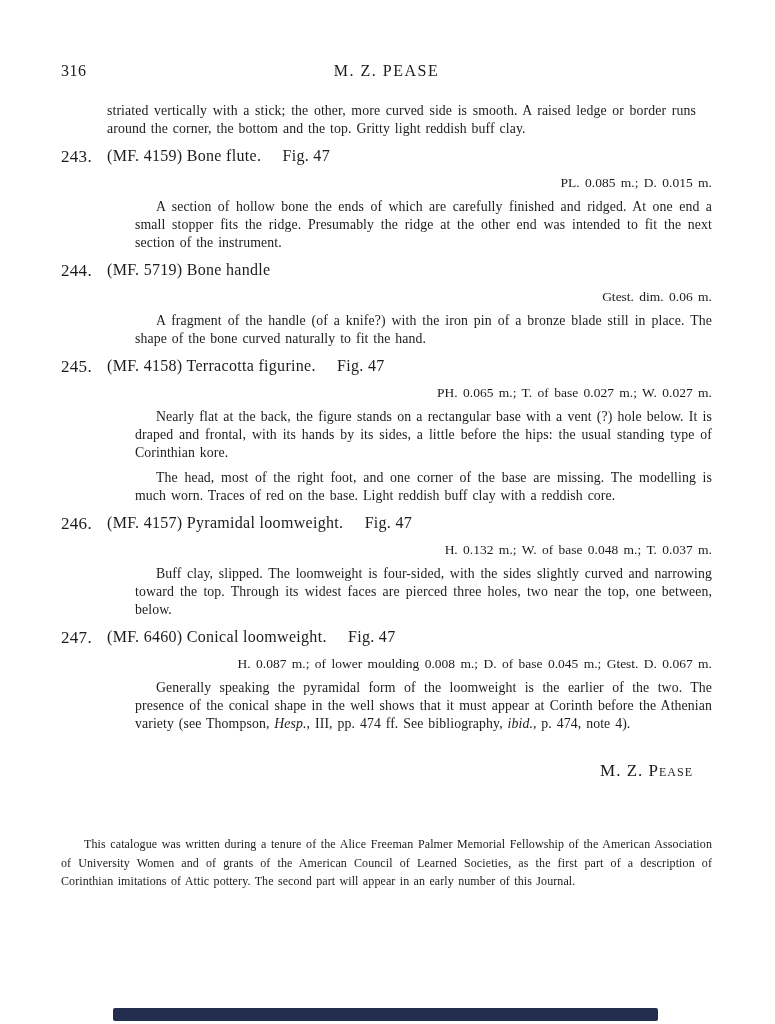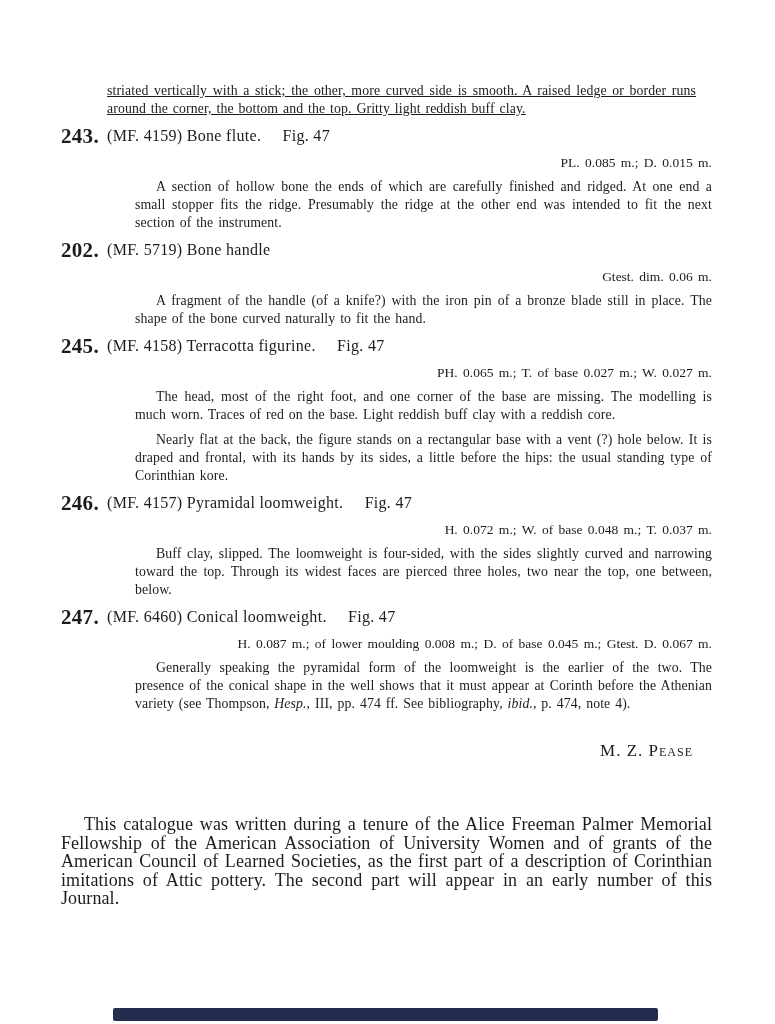--- a/index.html
+++ b/index.html
@@ -25,33 +25,33 @@
     letter-spacing: 1.5px;
   }
   .body-text {
     font-size: 13.8px;
     line-height: 18px;
     text-align: justify;
     word-spacing: 1.3px;
     letter-spacing: 0.1px;
     margin: 0;
   }
-  .continuation { margin: 20px 16px 0 46px; text-decoration: underline; }
+  .continuation { margin: 20px 16px 0 46px; }
   .entry { position: relative; margin-top: 8px; padding-left: 46px; }
   .entry-heading {
     margin: 0;
     font-size: 16px;
     font-weight: normal;
     line-height: 19px;
     letter-spacing: 0.3px;
   }
   .entry-number {
     position: absolute; left: 0; top: 1px;
-    font-weight: bold;
-    font-size: 21px;
+    font-weight: normal;
+    font-size: 17px;
     letter-spacing: 0.3px;
   }
   .entry-figure { margin-left: 17px; text-align: right; }
   .entry-dims {
     margin: 9px 0 0 28px;
     font-size: 13.5px;
     line-height: 17px;
     word-spacing: 2px;
     text-align: right;
   }
@@ -60,87 +60,91 @@
   .signature {
     margin-top: 28px;
     text-align: right;
     padding-right: 19px;
     font-variant: small-caps;
     font-size: 17px;
     letter-spacing: 1px;
   }
   .closing {
     margin-top: 54px;
-    font-size: 18px;
+    font-size: 12px;
     line-height: 18.5px;
     text-indent: 23px;
     text-align: justify;
     word-spacing: 1.2px;
   }
   .bottom-bar {
     position: absolute;
     left: 113px; top: 1008px;
     width: 545px; height: 13px;
     border-radius: 2px;
     background: #232e4e;
   }
 </style>
 </head>
 <body style="background: rgb(255, 255, 255); color: rgb(28, 28, 28);">
 
 <div class="text-col">
 
+  <div class="page-header">
+    <span class="page-number">316</span>
+    <span class="running-head">M. Z. PEASE</span>
+  </div>
 
   <p class="body-text continuation"><span>striated vertically with a stick; the other, more curved side is smooth.  A raised ledge or border runs around the corner, the bottom and the top.  Gritty light reddish buff clay.</span></p>
 
   <div>
   <section class="entry">
     <h2 class="entry-heading">
       <span class="entry-number">243.</span>
       <span class="entry-title">(MF. 4159) Bone flute.</span>
       <span class="entry-figure">Fig. 47</span>
     </h2>
     <p class="entry-dims">PL. 0.085 m.;  D. 0.015 m.</p>
     <div class="entry-paras">
           <p class="body-text entry-para"><span>A section of hollow bone the ends of which are carefully finished and ridged.  At one end a small stopper fits the ridge.  Presumably the ridge at the other end was intended to fit the next section of the instrument.</span></p>
         </div>
   </section>
 
   <section class="entry">
     <h2 class="entry-heading">
-      <span class="entry-number">202.</span>
+      <span class="entry-number">244.</span>
       <span class="entry-title">(MF. 5719) Bone handle</span>
       
     </h2>
     <p class="entry-dims">Gtest. dim. 0.06 m.</p>
     <div class="entry-paras">
           <p class="body-text entry-para"><span>A fragment of the handle (of a knife?) with the iron pin of a bronze blade still in place.  The shape of the bone curved naturally to fit the hand.</span></p>
         </div>
   </section>
 
   <section class="entry">
     <h2 class="entry-heading">
       <span class="entry-number">245.</span>
       <span class="entry-title">(MF. 4158) Terracotta figurine.</span>
       <span class="entry-figure">Fig. 47</span>
     </h2>
     <p class="entry-dims">PH. 0.065 m.;  T. of base 0.027 m.;  W. 0.027 m.</p>
     <div class="entry-paras">
+          <p class="body-text entry-para"><span>Nearly flat at the back, the figure stands on a rectangular base with a vent (?) hole below.  It is draped and frontal, with its hands by its sides, a little before the hips: the usual standing type of Corinthian kore.</span></p>
           <p class="body-text entry-para"><span>The head, most of the right foot, and one corner of the base are missing.  The modelling is much worn.  Traces of red on the base.  Light reddish buff clay with a reddish core.</span></p>
-          <p class="body-text entry-para"><span>Nearly flat at the back, the figure stands on a rectangular base with a vent (?) hole below.  It is draped and frontal, with its hands by its sides, a little before the hips: the usual standing type of Corinthian kore.</span></p>
         </div>
   </section>
 
   <section class="entry">
     <h2 class="entry-heading">
       <span class="entry-number">246.</span>
       <span class="entry-title">(MF. 4157) Pyramidal loomweight.</span>
       <span class="entry-figure">Fig. 47</span>
     </h2>
-    <p class="entry-dims">H. 0.072 m.;  W. of base 0.048 m.;  T. 0.037 m.</p>
+    <p class="entry-dims">H. 0.132 m.;  W. of base 0.048 m.;  T. 0.037 m.</p>
     <div class="entry-paras">
           <p class="body-text entry-para"><span>Buff clay, slipped.  The loomweight is four-sided, with the sides slightly curved and narrowing toward the top.  Through its widest faces are pierced three holes, two near the top, one between, below.</span></p>
         </div>
   </section>
 
   <section class="entry">
     <h2 class="entry-heading">
       <span class="entry-number">247.</span>
       <span class="entry-title">(MF. 6460) Conical loomweight.</span>
       <span class="entry-figure">Fig. 47</span>

